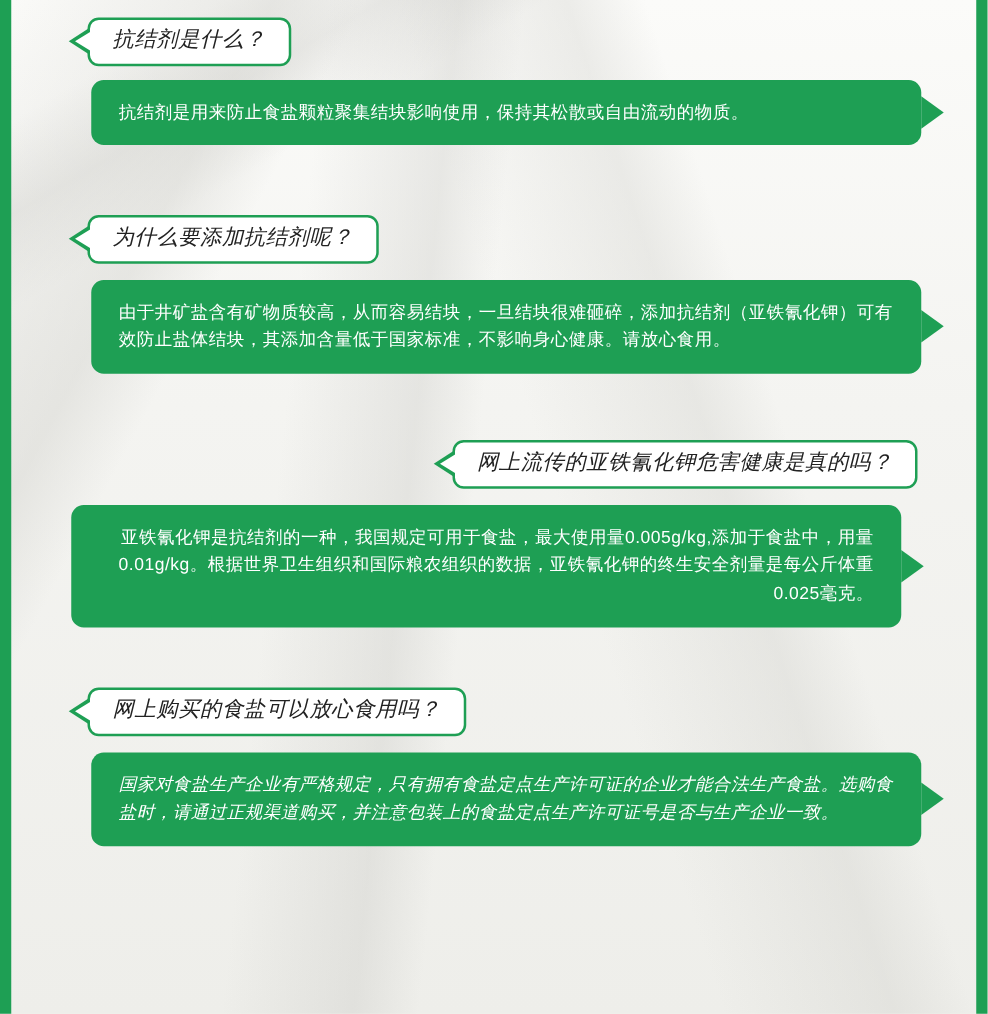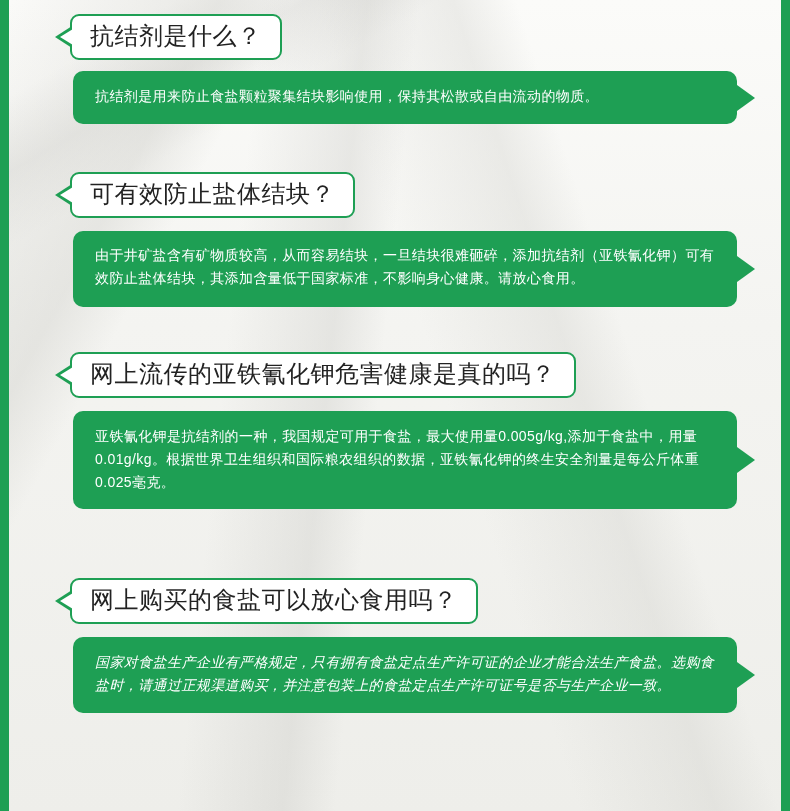--- a/index.html
+++ b/index.html
@@ -48,25 +48,26 @@
   .qa-block { position: absolute; }
 
   .question {
     position: relative;
     display: inline-block;
     background: #ffffff;
     border: 2px solid #1e9f54;
     border-radius: 9px;
     padding: 7px 18px 9px 18px;
     color: #222222;
-    font-size: 24px;
+    font-size: 17px;
     line-height: 1.1;
     letter-spacing: 0.5px;
     white-space: nowrap;
     box-sizing: border-box;
+    font-style: italic;
   }
   .question::before {
     content: "";
     position: absolute;
     left: -17px;
     top: 50%;
     transform: translateY(-50%);
     width: 0; height: 0;
     border-top: 11px solid transparent;
     border-bottom: 11px solid transparent;
@@ -104,25 +105,25 @@
     transform: translateY(-50%);
     width: 0; height: 0;
     border-top: 13px solid transparent;
     border-bottom: 13px solid transparent;
     border-left: 18px solid #1e9f54;
   }
 
   
   #block1 { left: 40px; top: 14px;  width: 710px; }
   #block2 { left: 40px; top: 172px; width: 710px; }
-  #block3 { left: 40px; top: 352px; width: 710px; }
-  #block4 { left: 40px; top: 578px; width: 710px; }
+  #block3 { left: 24px; top: 352px; width: 710px; text-align: right; }
+  #block4 { left: 40px; top: 550px; width: 710px; }
 
   #block1 .answer { margin-top: 11px; width: 664px; margin-left: 33px; }
-  #block2 .answer { margin-top: 13px; width: 664px; margin-left: 33px; font-family: Liberation Serif, serif; }
+  #block2 .answer { margin-top: 13px; width: 664px; margin-left: 33px; }
   #block3 .answer { margin-top: 13px; width: 664px; margin-left: 33px; }
   #block4 .answer { margin-top: 13px; width: 664px; margin-left: 33px; font-style: italic; }
 
   #block1 .question { margin-left: 30px; }
   #block2 .question { margin-left: 30px; }
   #block3 .question { margin-left: 30px; }
   #block4 .question { margin-left: 30px; }
 </style>
 </head>
 <body>
@@ -132,21 +133,21 @@
   <div class="rail right"></div>
 
   <div class="content">
 
     <div class="qa-block" id="block1">
       <div class="question">抗结剂是什么？</div>
       <div class="answer">抗结剂是用来防止食盐颗粒聚集结块影响使用，保持其松散或自由流动的物质。</div>
     </div>
 
     <div class="qa-block" id="block2">
-      <div class="question">可有效防止盐体结块？</div>
+      <div class="question">为什么要添加抗结剂呢？</div>
       <div class="answer">由于井矿盐含有矿物质较高，从而容易结块，一旦结块很难砸碎，添加抗结剂（亚铁氰化钾）可有效防止盐体结块，其添加含量低于国家标准，不影响身心健康。请放心食用。</div>
     </div>
 
     <div class="qa-block" id="block3">
       <div class="question">网上流传的亚铁氰化钾危害健康是真的吗？</div>
       <div class="answer">亚铁氰化钾是抗结剂的一种，我国规定可用于食盐，最大使用量0.005g/kg,添加于食盐中，用量0.01g/kg。根据世界卫生组织和国际粮农组织的数据，亚铁氰化钾的终生安全剂量是每公斤体重0.025毫克。</div>
     </div>
 
     <div class="qa-block" id="block4">
       <div class="question">网上购买的食盐可以放心食用吗？</div>

